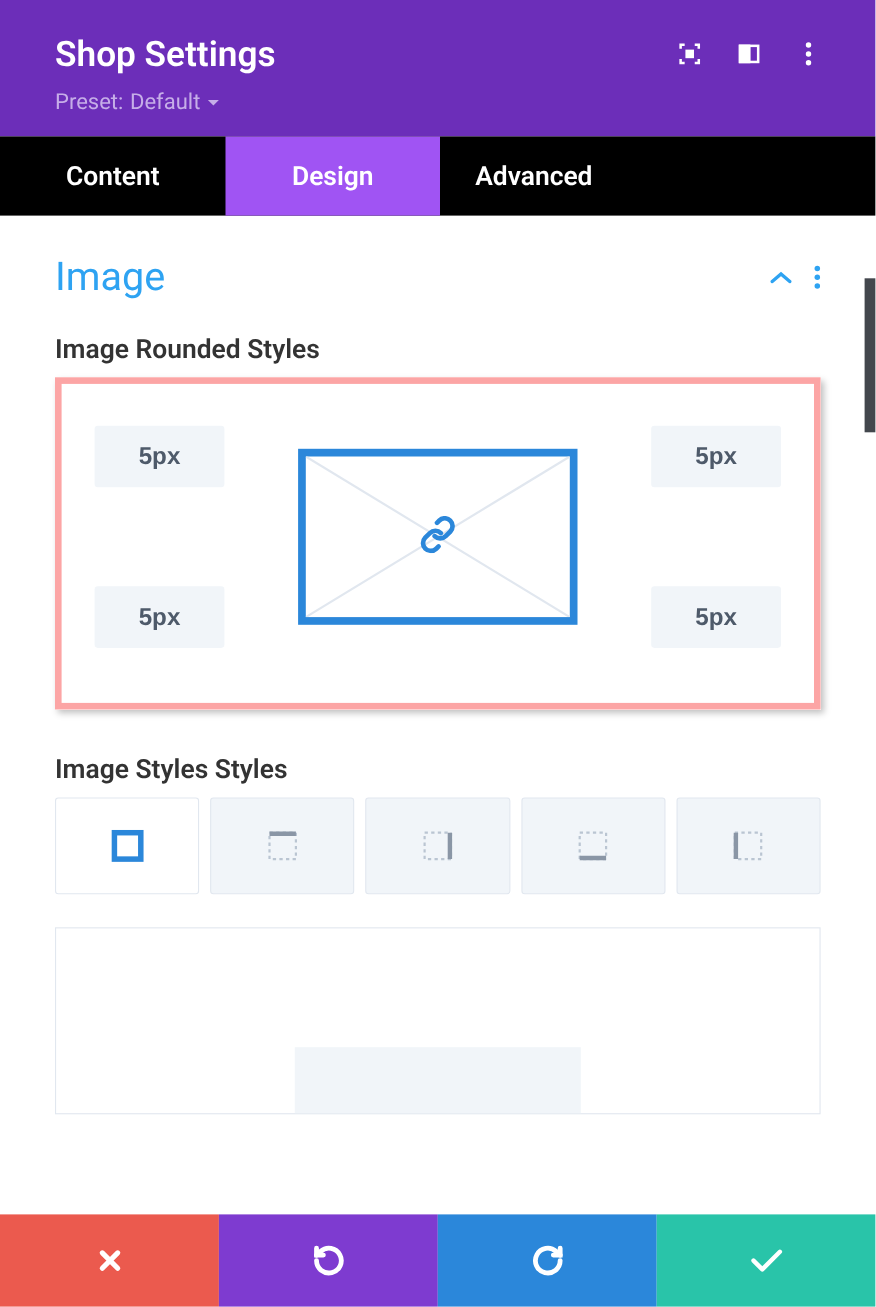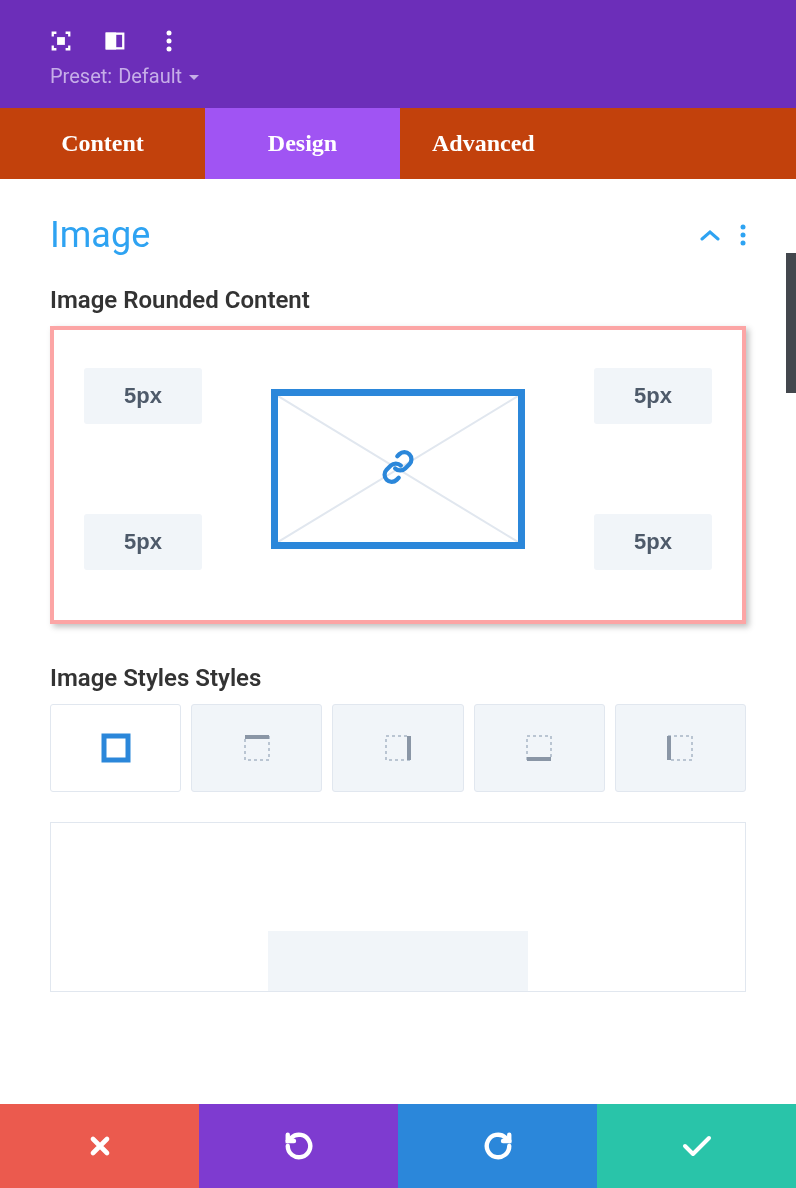--- a/index.html
+++ b/index.html
@@ -44,22 +44,21 @@
   color: #c6aee8;
   margin-top: 12px;
   display: flex;
   align-items: center;
   gap: 6px;
   cursor: pointer;
 }
 .preset-line svg { margin-top: 4px; }
 .tabs {
   display: flex;
-  background: #c2410c;
-  font-family: Liberation Serif, serif;
+  background: #000000;
 }
 .tab {
   flex: 0 0 auto;
   padding: 22px 40px;
   font-size: 24px;
   font-weight: 600;
   color: #fff;
   cursor: pointer;
   text-align: center;
 }
@@ -90,21 +89,21 @@
   align-items: center;
 }
 .section-icons svg { color: #2ea3f2; }
 .subsection-label {
   font-size: 24px;
   font-weight: 600;
   color: #333;
   margin-bottom: 12px;
 }
 .highlight-box {
-  border: 4px solid #fca5a5;
+  border: 6px solid #fca5a5;
   padding: 38px 30px 50px 30px;
   box-shadow: 3px 3px 6px rgba(0,0,0,0.25);
   position: relative;
 }
 .corners-grid {
   display: flex;
   justify-content: space-between;
   align-items: center;
 }
 .corner-col {
@@ -204,20 +203,21 @@
 .footer-btn.cancel { background: #eb5a4e; }
 .footer-btn.undo { background: #7e3bd0; }
 .footer-btn.redo { background: #2b87da; }
 .footer-btn.save { background: #29c4a9; }
 </style>
 </head>
 <body>
 
 <div class="header">
   <div class="header-top">
+    <div class="header-title">Shop Settings</div>
     <div class="header-icons">
       <div class="header-icon">
         <svg width="22" height="22" viewBox="0 0 24 24" fill="none" stroke="currentColor" stroke-width="2.5">
             <path d="M3 7V3h4M21 7V3h-4M3 17v4h4M21 17v4h-4"></path>
             <rect x="9" y="9" width="6" height="6" fill="currentColor"></rect>
           </svg>
       </div>
       <div class="header-icon">
         <svg width="22" height="22" viewBox="0 0 24 24" fill="none" stroke="currentColor" stroke-width="2.5">
             <rect x="3" y="4" width="18" height="16"></rect>
@@ -257,21 +257,21 @@
           <path d="M2 10l8-7 8 7"></path>
         </svg>
       <svg width="6" height="22" viewBox="0 0 6 22" fill="#2ea3f2">
           <circle cx="3" cy="3" r="2.5"></circle>
           <circle cx="3" cy="11" r="2.5"></circle>
           <circle cx="3" cy="19" r="2.5"></circle>
         </svg>
     </div>
   </div>
 
-  <div class="subsection-label">Image Rounded Content</div>
+  <div class="subsection-label">Image Rounded Styles</div>
 
   <div class="highlight-box">
     <div class="corners-grid">
       <div class="corner-col">
         <input class="corner-input" value="5px" style="">
         <input class="corner-input" value="5px" style="">
       </div>
       <div class="center-box">
         <svg class="diag" viewBox="0 0 240 146" preserveAspectRatio="none">
             <line x1="0" y1="0" x2="240" y2="146" stroke="#e1e7ef" stroke-width="2"></line>

